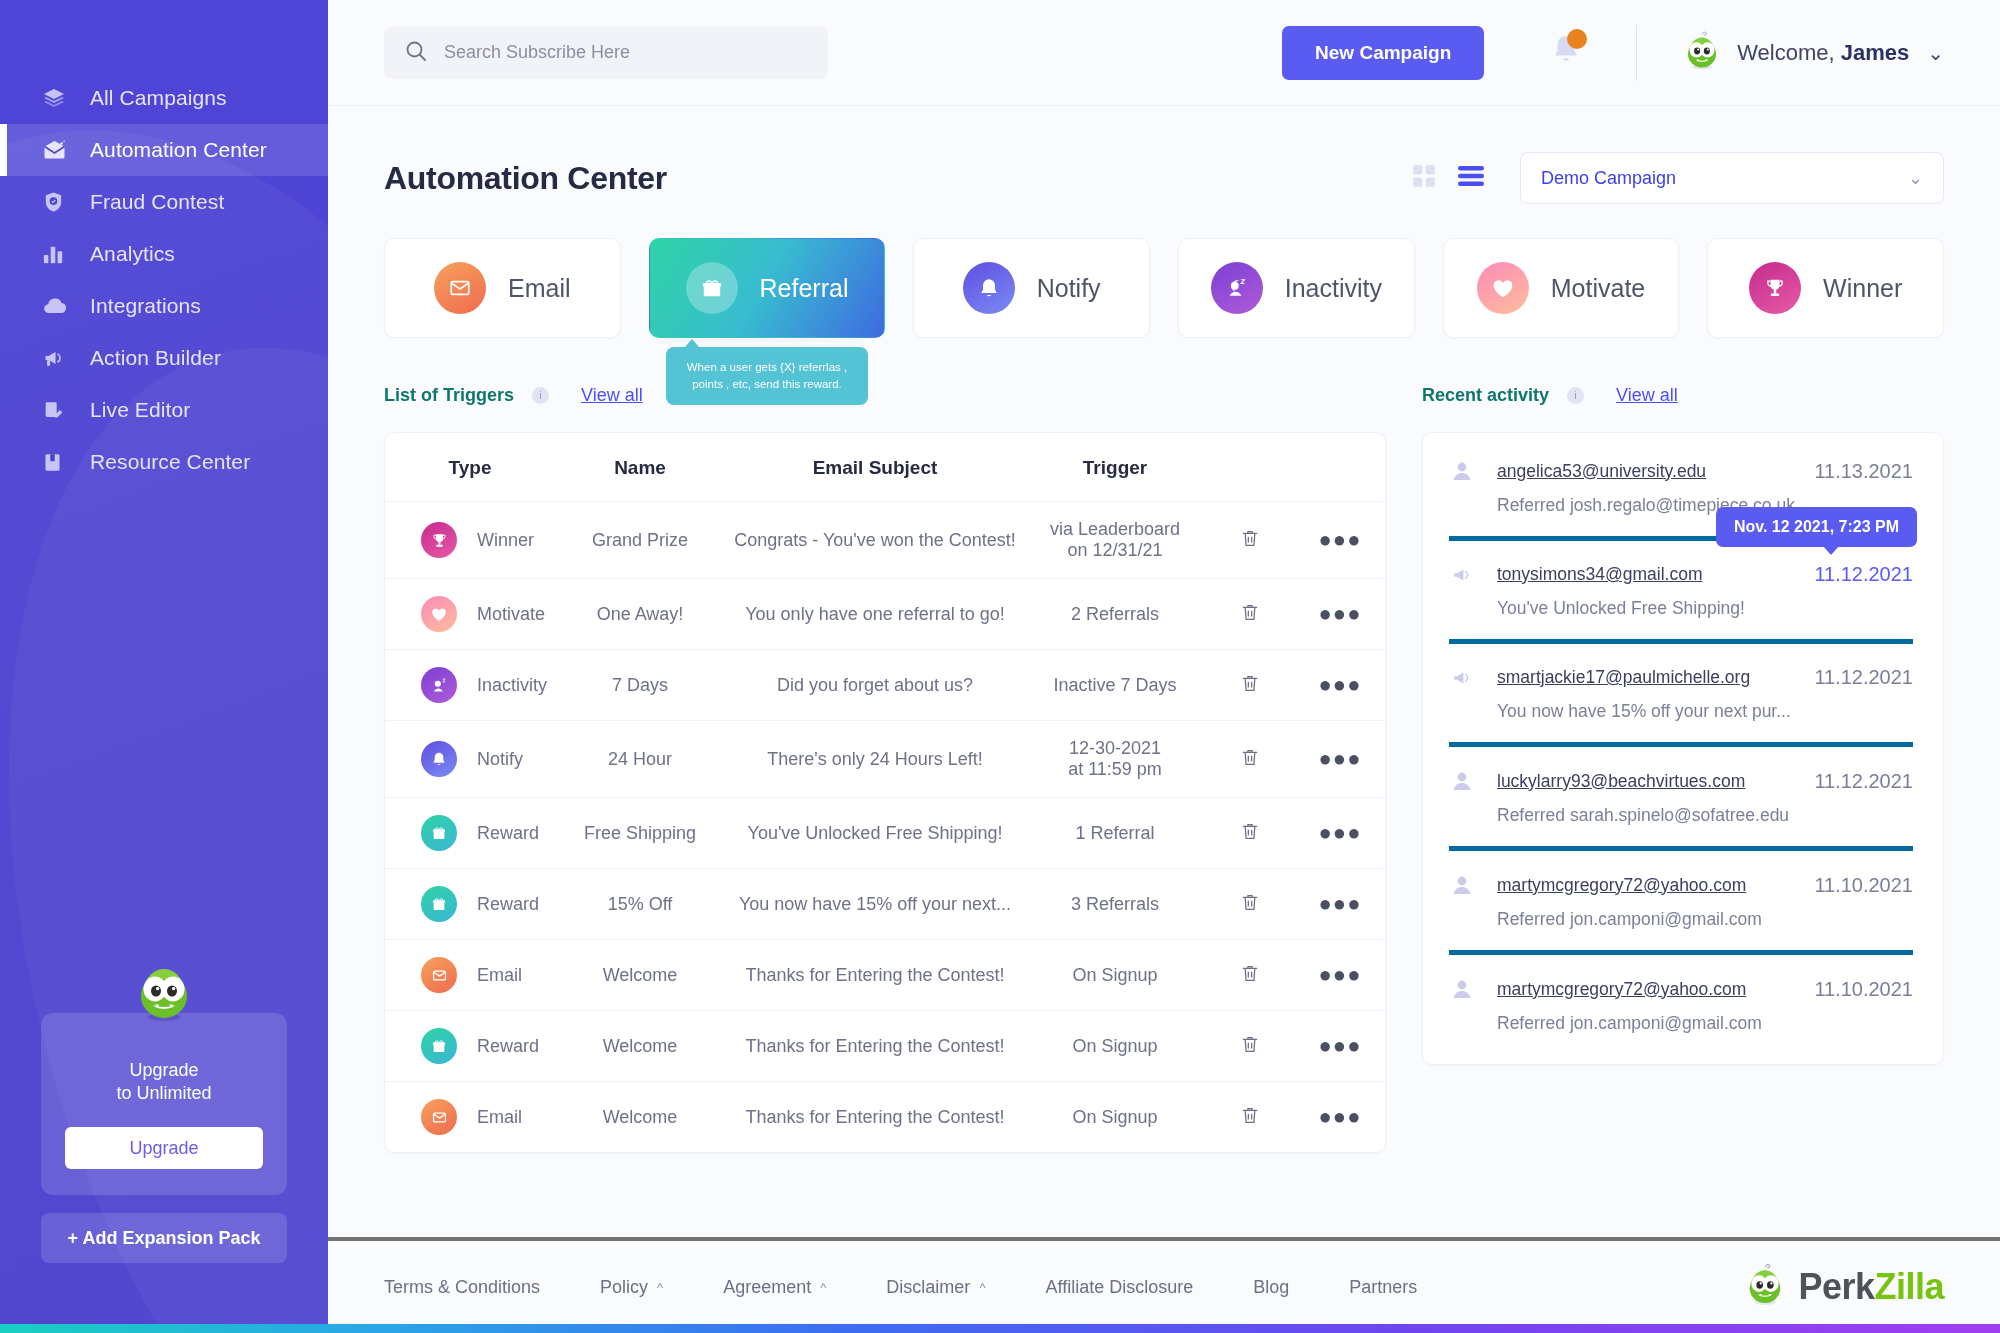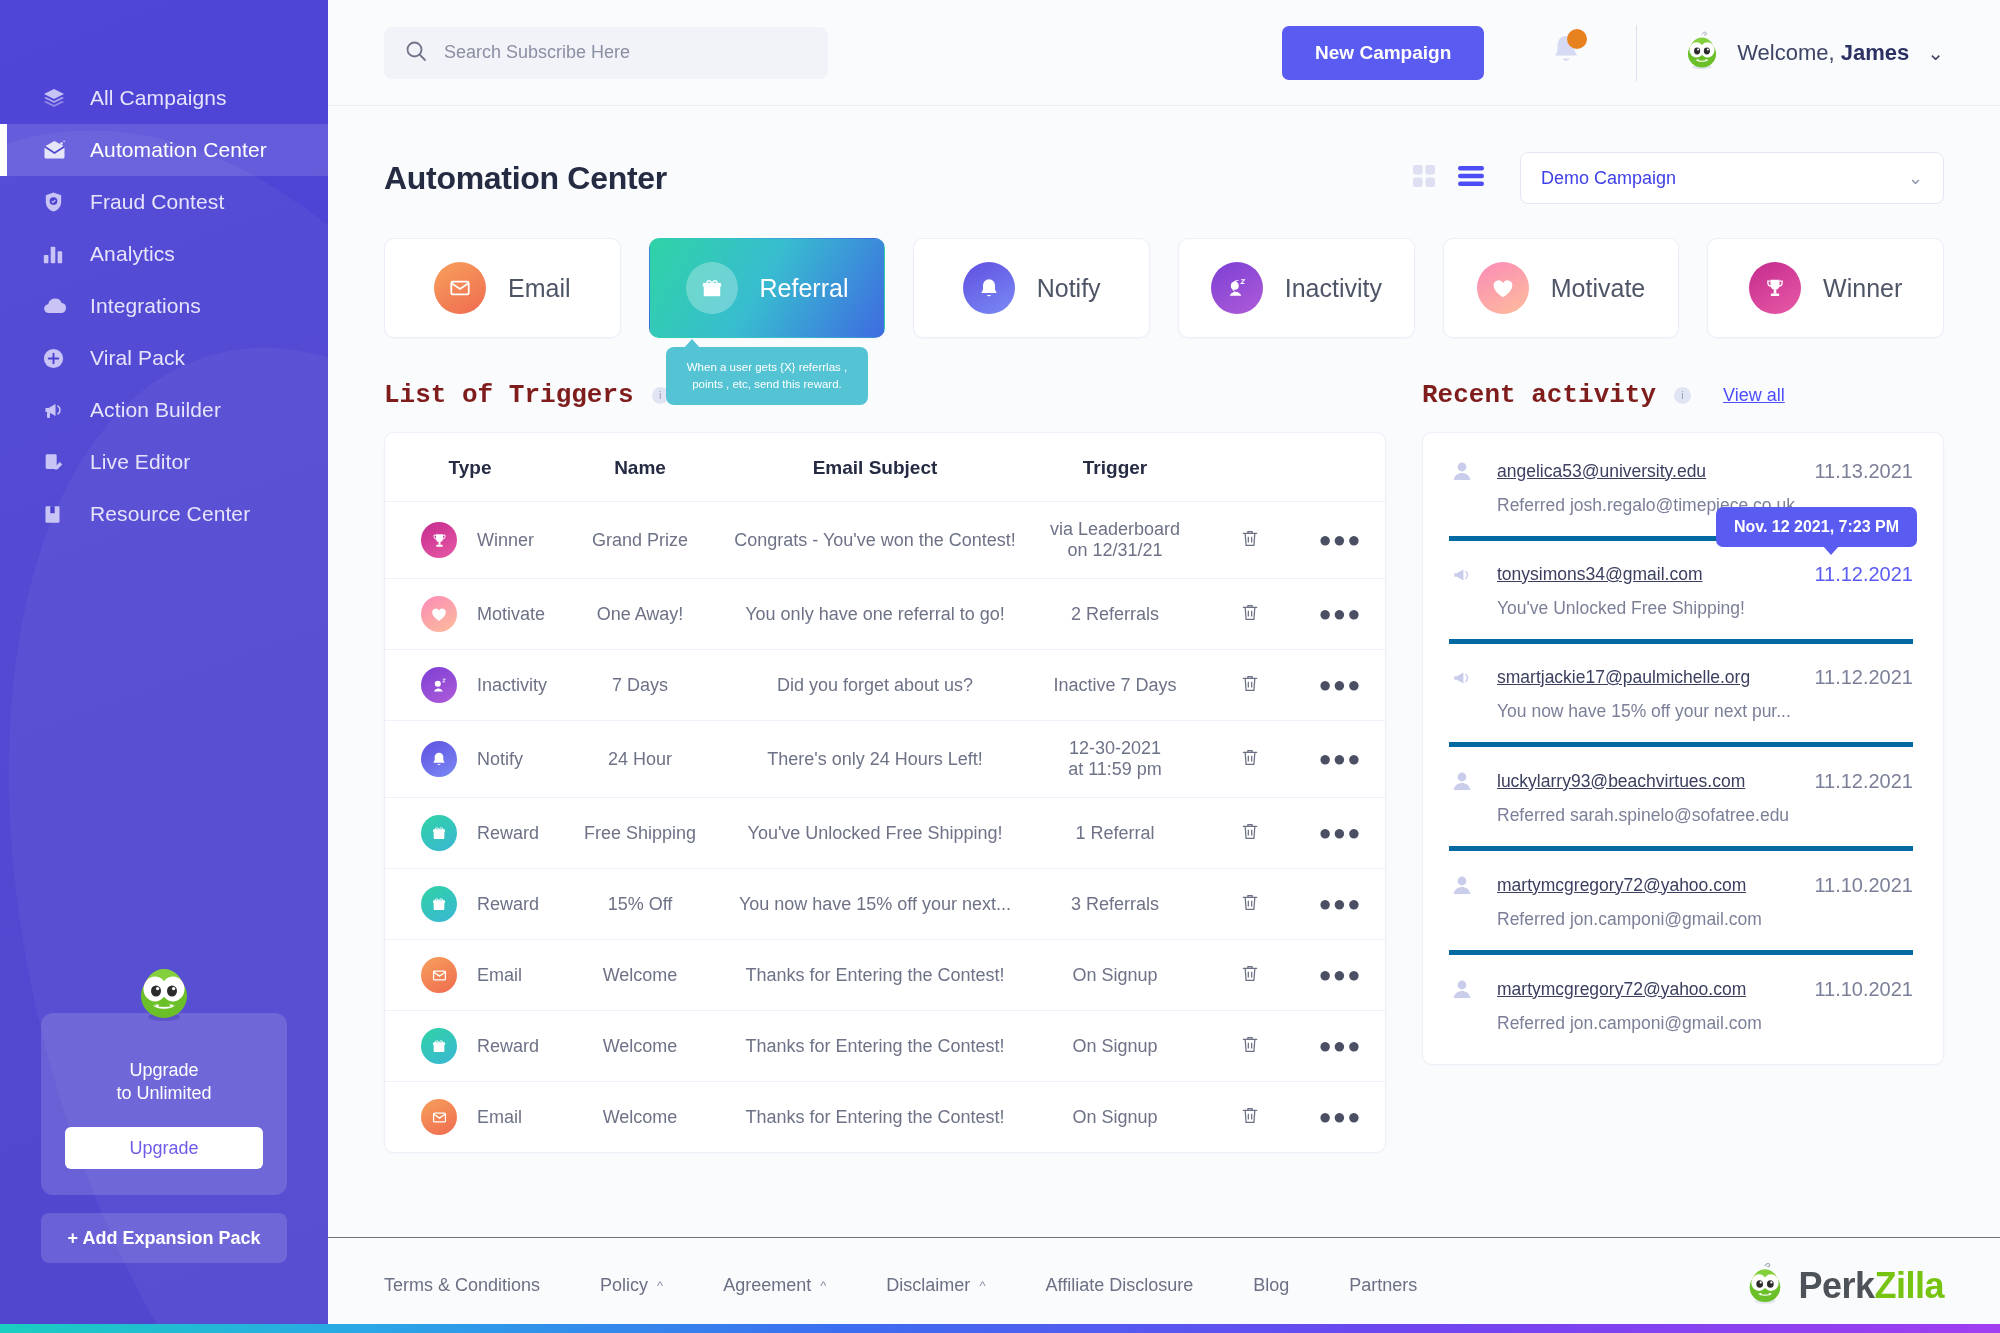--- a/index.html
+++ b/index.html
@@ -163,21 +163,21 @@
     content: ""; position: absolute; top: -8px; left: 18px;
     border-left: 8px solid transparent; border-right: 8px solid transparent;
     border-bottom: 9px solid #54c3d4;
   }
 
   
   .section-row { display: flex; margin-top: 38px; gap: 36px; }
   .col-left  { flex: 1 1 auto; min-width: 0; }
   .col-right { flex: 0 0 522px; }
   .sec-head { display: flex; align-items: center; gap: 18px; height: 38px; }
-  .sec-title { font-size: 26px; font-weight: bold; color: #7f1d1d; font-family: Liberation Mono, monospace; }
+  .sec-title { font-size: 18px; font-weight: bold; color: #0f766e; }
   .info-dot {
     width: 17px; height: 17px; border-radius: 50%;
     background: #e1e4f2; color: #9aa0bb;
     font-size: 11px; display: flex; align-items: center; justify-content: center;
     cursor: pointer;
   }
   .view-all {
     color: #4d4dfa; font-size: 18px; text-decoration: underline;
     margin-left: 14px; cursor: pointer;
   }
@@ -239,21 +239,21 @@
   }
   .tooltip-blue::after {
     content: ""; position: absolute; bottom: -8px; right: 78px;
     border-left: 8px solid transparent; border-right: 8px solid transparent;
     border-top: 9px solid #5a5bf0;
   }
 
   
   .footer {
     height: 96px; background: #fafbfd;
-    border-top: 1px solid #737373;
+    border-top: 4px solid #737373;
     display: flex; align-items: center; padding: 0 56px;
     margin-top: 17px;
     justify-content: space-between;
   }
   .foot-links { display: flex; align-items: center; gap: 0; }
   .foot-link {
     font-size: 18px; color: #6b7084; cursor: pointer;
     display: flex; align-items: center; gap: 9px; margin-right: 60px;
   }
   .caret-up { font-size: 13px; color: #8b90a5; }
@@ -325,29 +325,20 @@
 
       <div class="nav-item">
         <span class="ico">
           <svg width="26" height="22" viewBox="0 0 26 22" fill="#d9d5fa">
               <path d="M7 18h12a5 5 0 0 0 .6-9.96A7 7 0 0 0 6.2 9.2 4.4 4.4 0 0 0 7 18z"></path>
             </svg>
         </span>
         <span>Integrations</span>
       </div>
 
-      <div class="nav-item">
-        <span class="ico">
-          <svg width="23" height="23" viewBox="0 0 24 24" fill="#d9d5fa">
-              <circle cx="12" cy="12" r="10"></circle>
-              <path d="M12 7v10M7 12h10" stroke="#4b40cf" stroke-width="2" stroke-linecap="round"></path>
-            </svg>
-        </span>
-        <span>Viral Pack</span>
-      </div>
 
       <div class="nav-item">
         <span class="ico">
           <svg width="25" height="24" viewBox="0 0 24 24" fill="#d9d5fa">
               <path d="M3 10v4h3l7 4V6l-7 4H3z"></path>
               <path d="M15.5 8.2a4.6 4.6 0 0 1 0 7.6" stroke="#d9d5fa" stroke-width="1.6" fill="none" stroke-linecap="round"></path>
               <rect x="4.5" y="14" width="3" height="6" rx="1"></rect>
             </svg>
         </span>
         <span>Action Builder</span>

